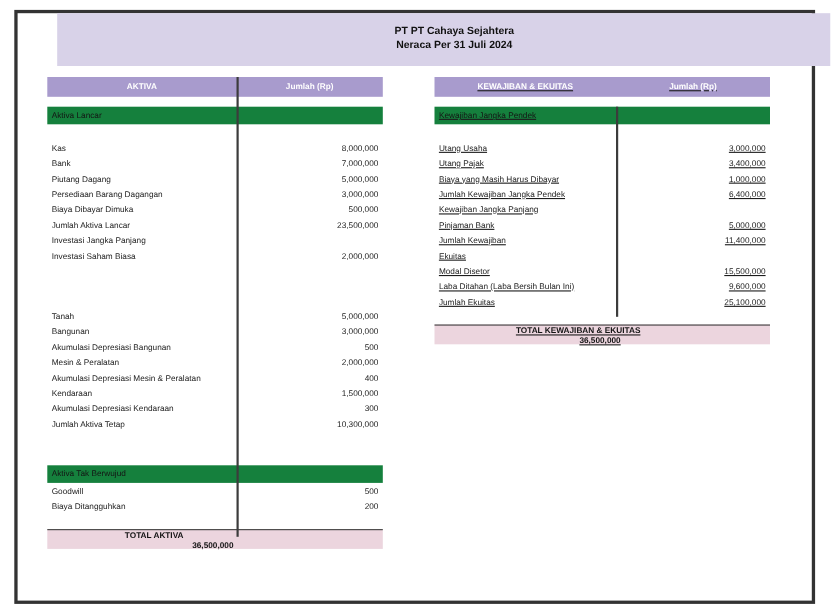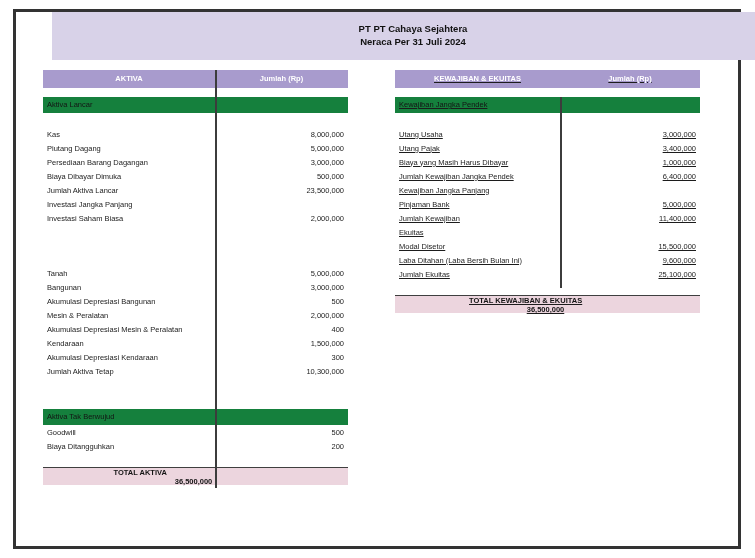--- a/index.html
+++ b/index.html
@@ -67,20 +67,24 @@
     <div class="g9"></div>
 
     <div class="sec">Aktiva Lancar</div>
     <div class="rows lead-blank">
 
         <div class="row">
           <span class="label">Kas</span>
           <span class="amount">8,000,000</span>
         </div>
 
+        <div class="row">
+          <span class="label">Bank</span>
+          <span class="amount">7,000,000</span>
+        </div>
 
         <div class="row">
           <span class="label">Piutang Dagang</span>
           <span class="amount">5,000,000</span>
         </div>
 
         <div class="row">
           <span class="label">Persediaan Barang Dagangan</span>
           <span class="amount">3,000,000</span>
         </div>

